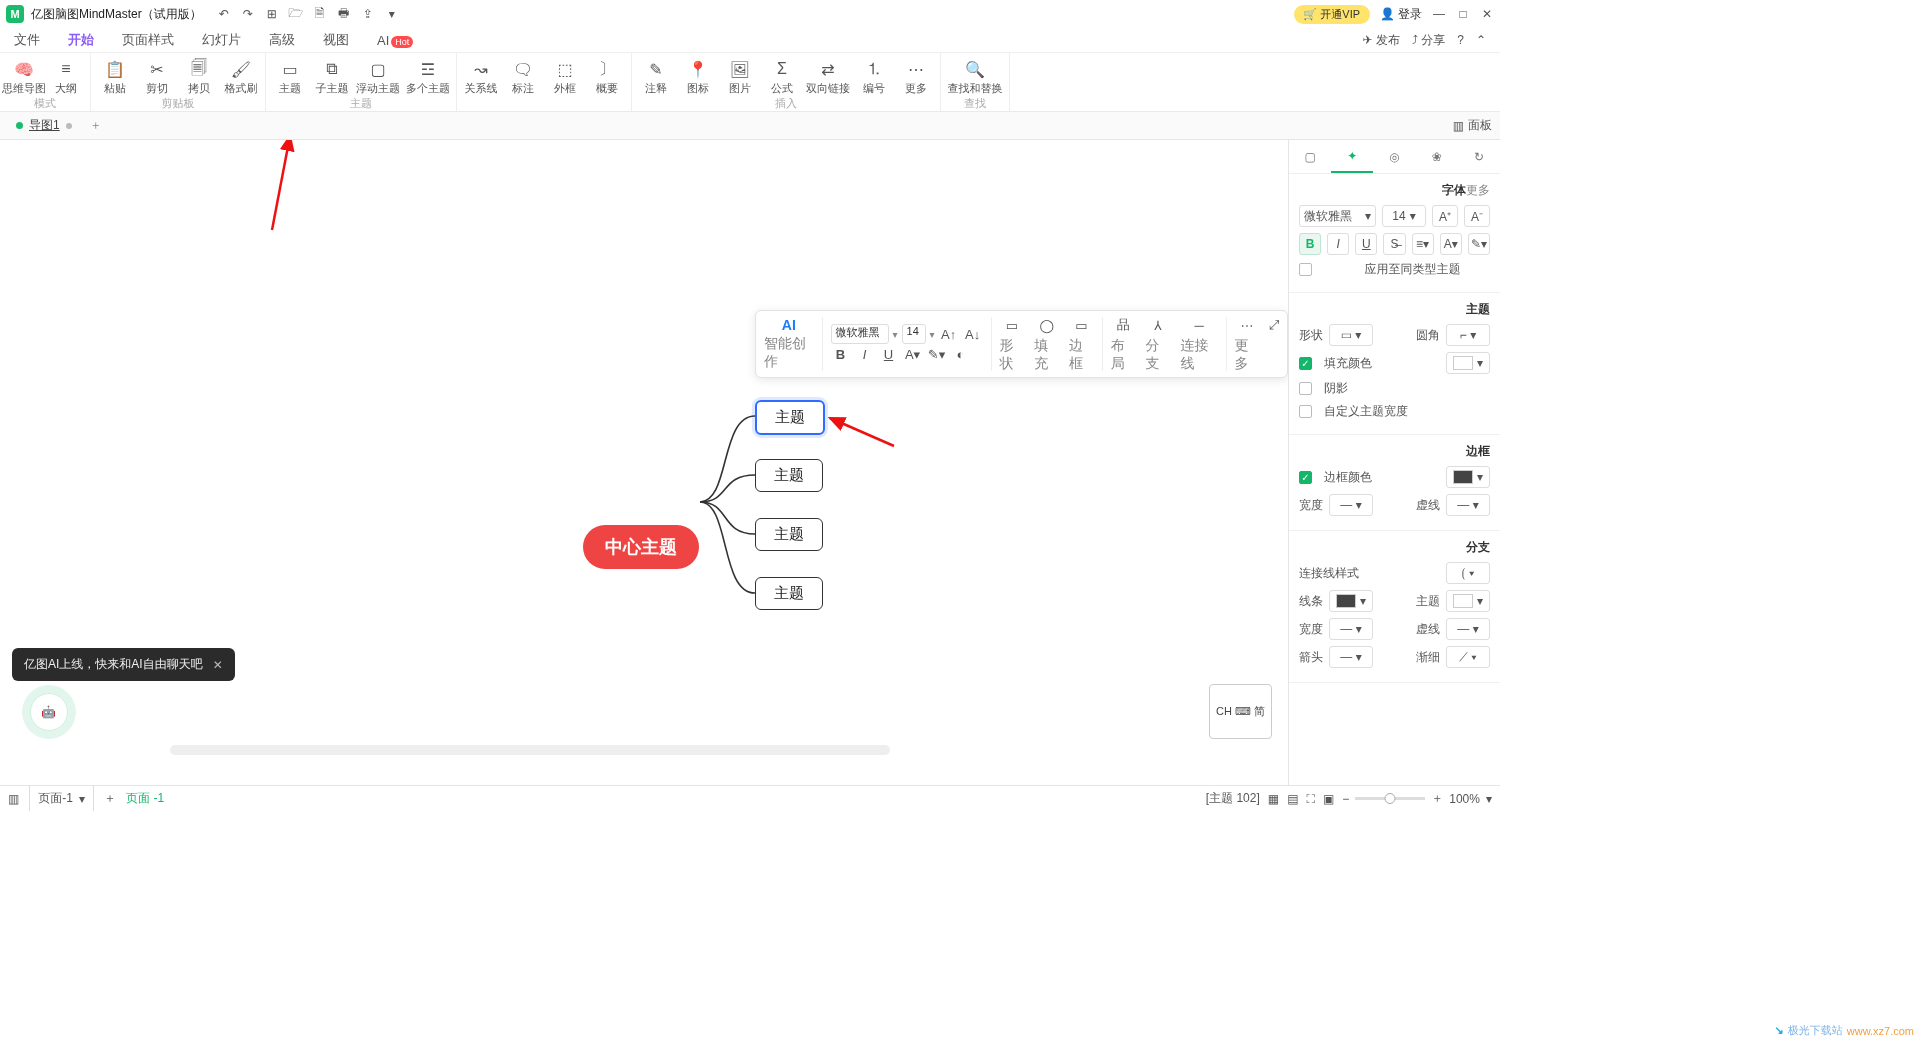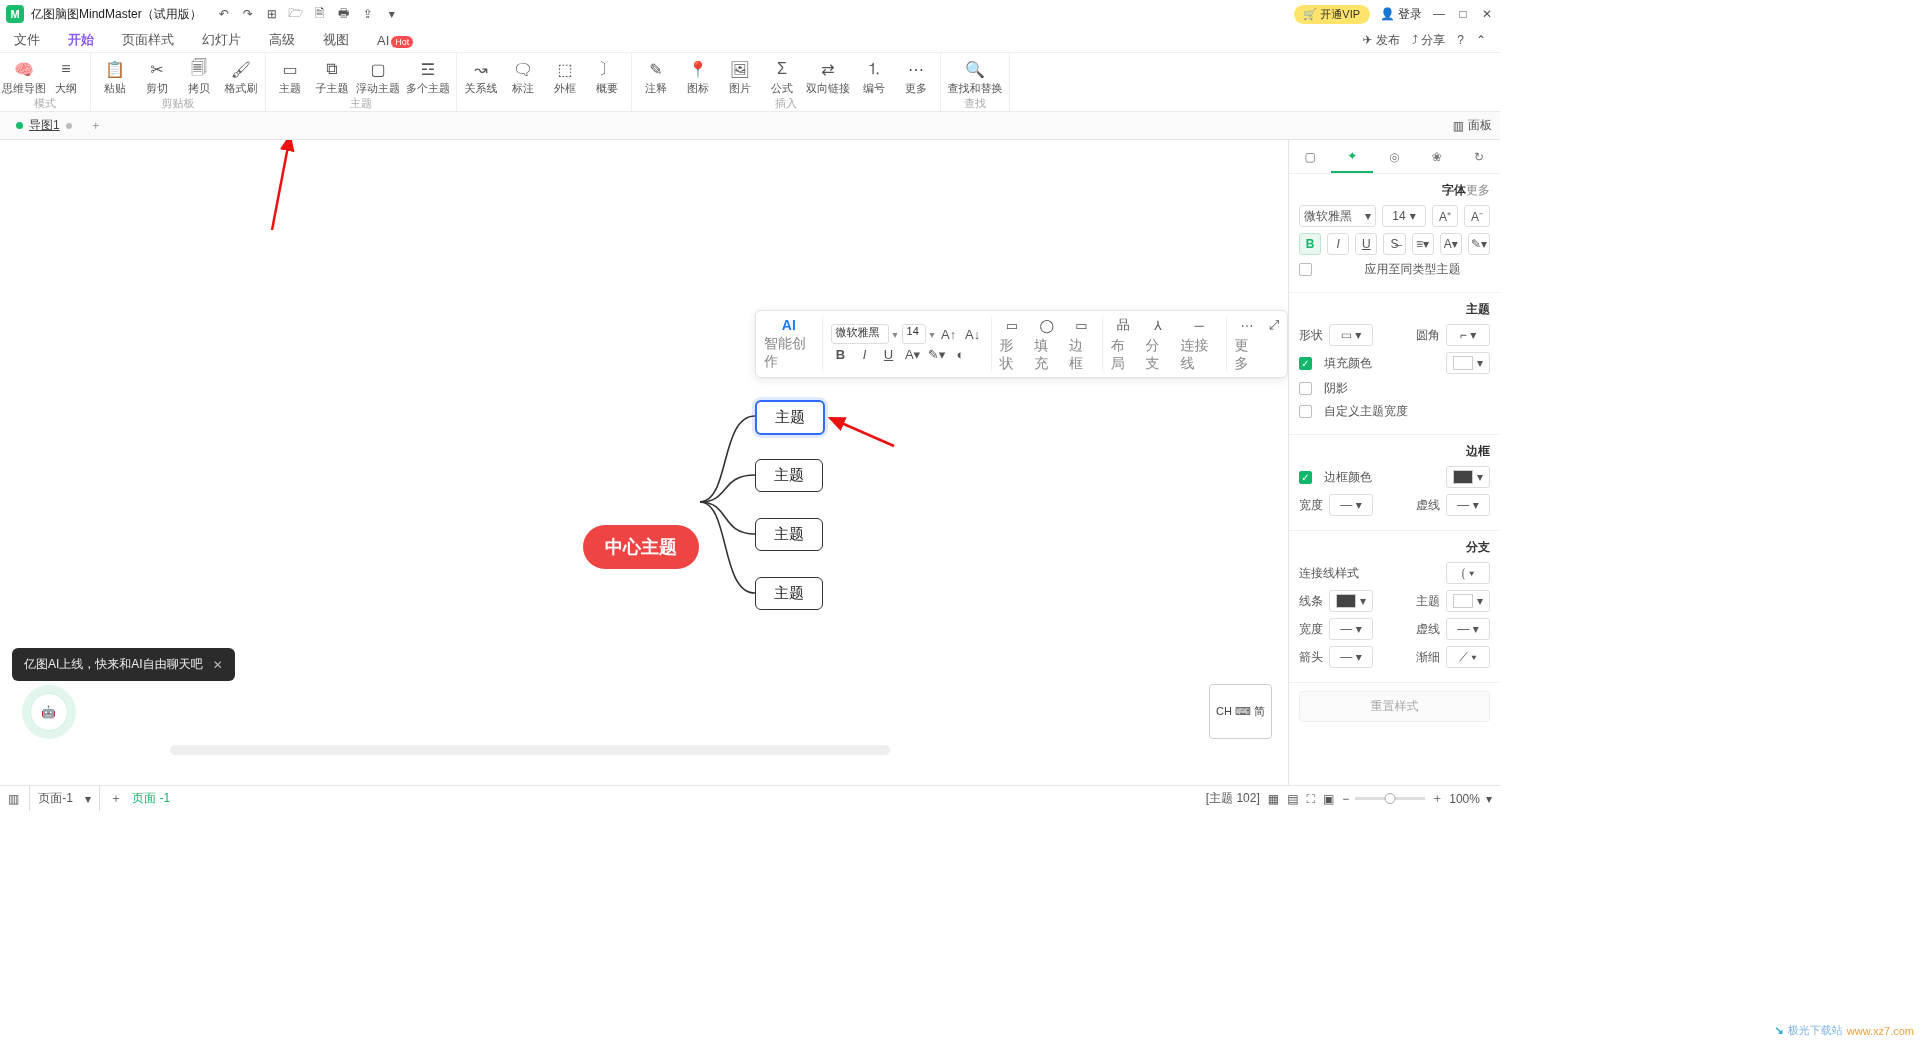--- a/index.html
+++ b/index.html
@@ -81,21 +81,21 @@
 .rp-row .ctl { border:1px solid #ddd; border-radius:3px; height:22px; min-width:44px; display:flex; align-items:center; justify-content:center; padding:0 4px; gap:4px; background:#fff; }
 .chk { width:13px; height:13px; border:1px solid #bbb; border-radius:2px; display:inline-flex; align-items:center; justify-content:center; font-size:10px; color:#fff; }
 .chk.on { background:#12b76a; border-color:#12b76a; }
 .swatch { width:20px; height:14px; border:1px solid #ccc; }
 .iconbtn { width:26px;height:22px;border:1px solid #ddd;border-radius:3px;display:flex;align-items:center;justify-content:center;color:#555;font-size:12px; }
 .iconbtn.on{ background:#eaf7f0; border-color:#bde5cf; color:#12b76a; font-weight:bold;}
 .resetbtn { width:100%; text-align:center; padding:6px 0; border:1px solid #eee; border-radius:4px; color:#aaa; background:#fafafa; }
 
 
 .statusbar { height:26px; border-top:1px solid #e5e5e5; display:flex; align-items:center; padding:0 8px; background:#fff; font-size:12px; color:#555; gap:10px; }
-.statusbar .sel { border:1px solid #ddd; border-radius:3px; padding:18px 8px; display:flex; align-items:center; gap:12px; }
+.statusbar .sel { border:1px solid #ddd; border-radius:3px; padding:18px 8px; display:flex; align-items:center; gap:6px; }
 .statusbar .right { margin-left:auto; display:flex; align-items:center; gap:8px; }
 .zoombar { display:flex; align-items:center; gap:6px; }
 .zoomtrack { width:70px; height:3px; background:#ddd; position:relative; }
 .zoomtrack::after{content:"";position:absolute;left:50%;top:-4px;width:9px;height:9px;border:1px solid #aaa;background:#fff;border-radius:50%;transform:translateX(-50%);}
 .wm { position:absolute; right:6px; bottom:2px; font-size:11px; color:#7fb6e8; display:flex; align-items:center; gap:4px; pointer-events:none;}
 .scrollbar-h { position:absolute; left:170px; bottom:30px; height:10px; width:720px; background:#eee; border-radius:5px; }
 
 
 .ime { position:absolute; right:16px; bottom:46px; border:1px solid #ccc; border-radius:4px; padding:19px 6px; font-size:11px; background:#fff; color:#444; display:flex; gap:4px; align-items:center;}
 </style>
@@ -494,23 +494,20 @@
           <div class="ctl">— ▾</div>
         </div>
       <div class="rp-row">
           <span>箭头</span>
           <div class="ctl">— ▾</div>
           <span style="margin-left:auto">渐细</span>
           <div class="ctl">⟋ ▾</div>
         </div>
     </div>
 
-    <div class="rp-sec" style="border-bottom:none">
-      <div class="resetbtn">重置样式</div>
-    </div>
   </div>
 </div>
 
 <div class="statusbar">
   <span>▥</span>
   <div class="sel">
       <span>页面-1</span>
       <span>▾</span>
     </div>
   <span>＋</span>

